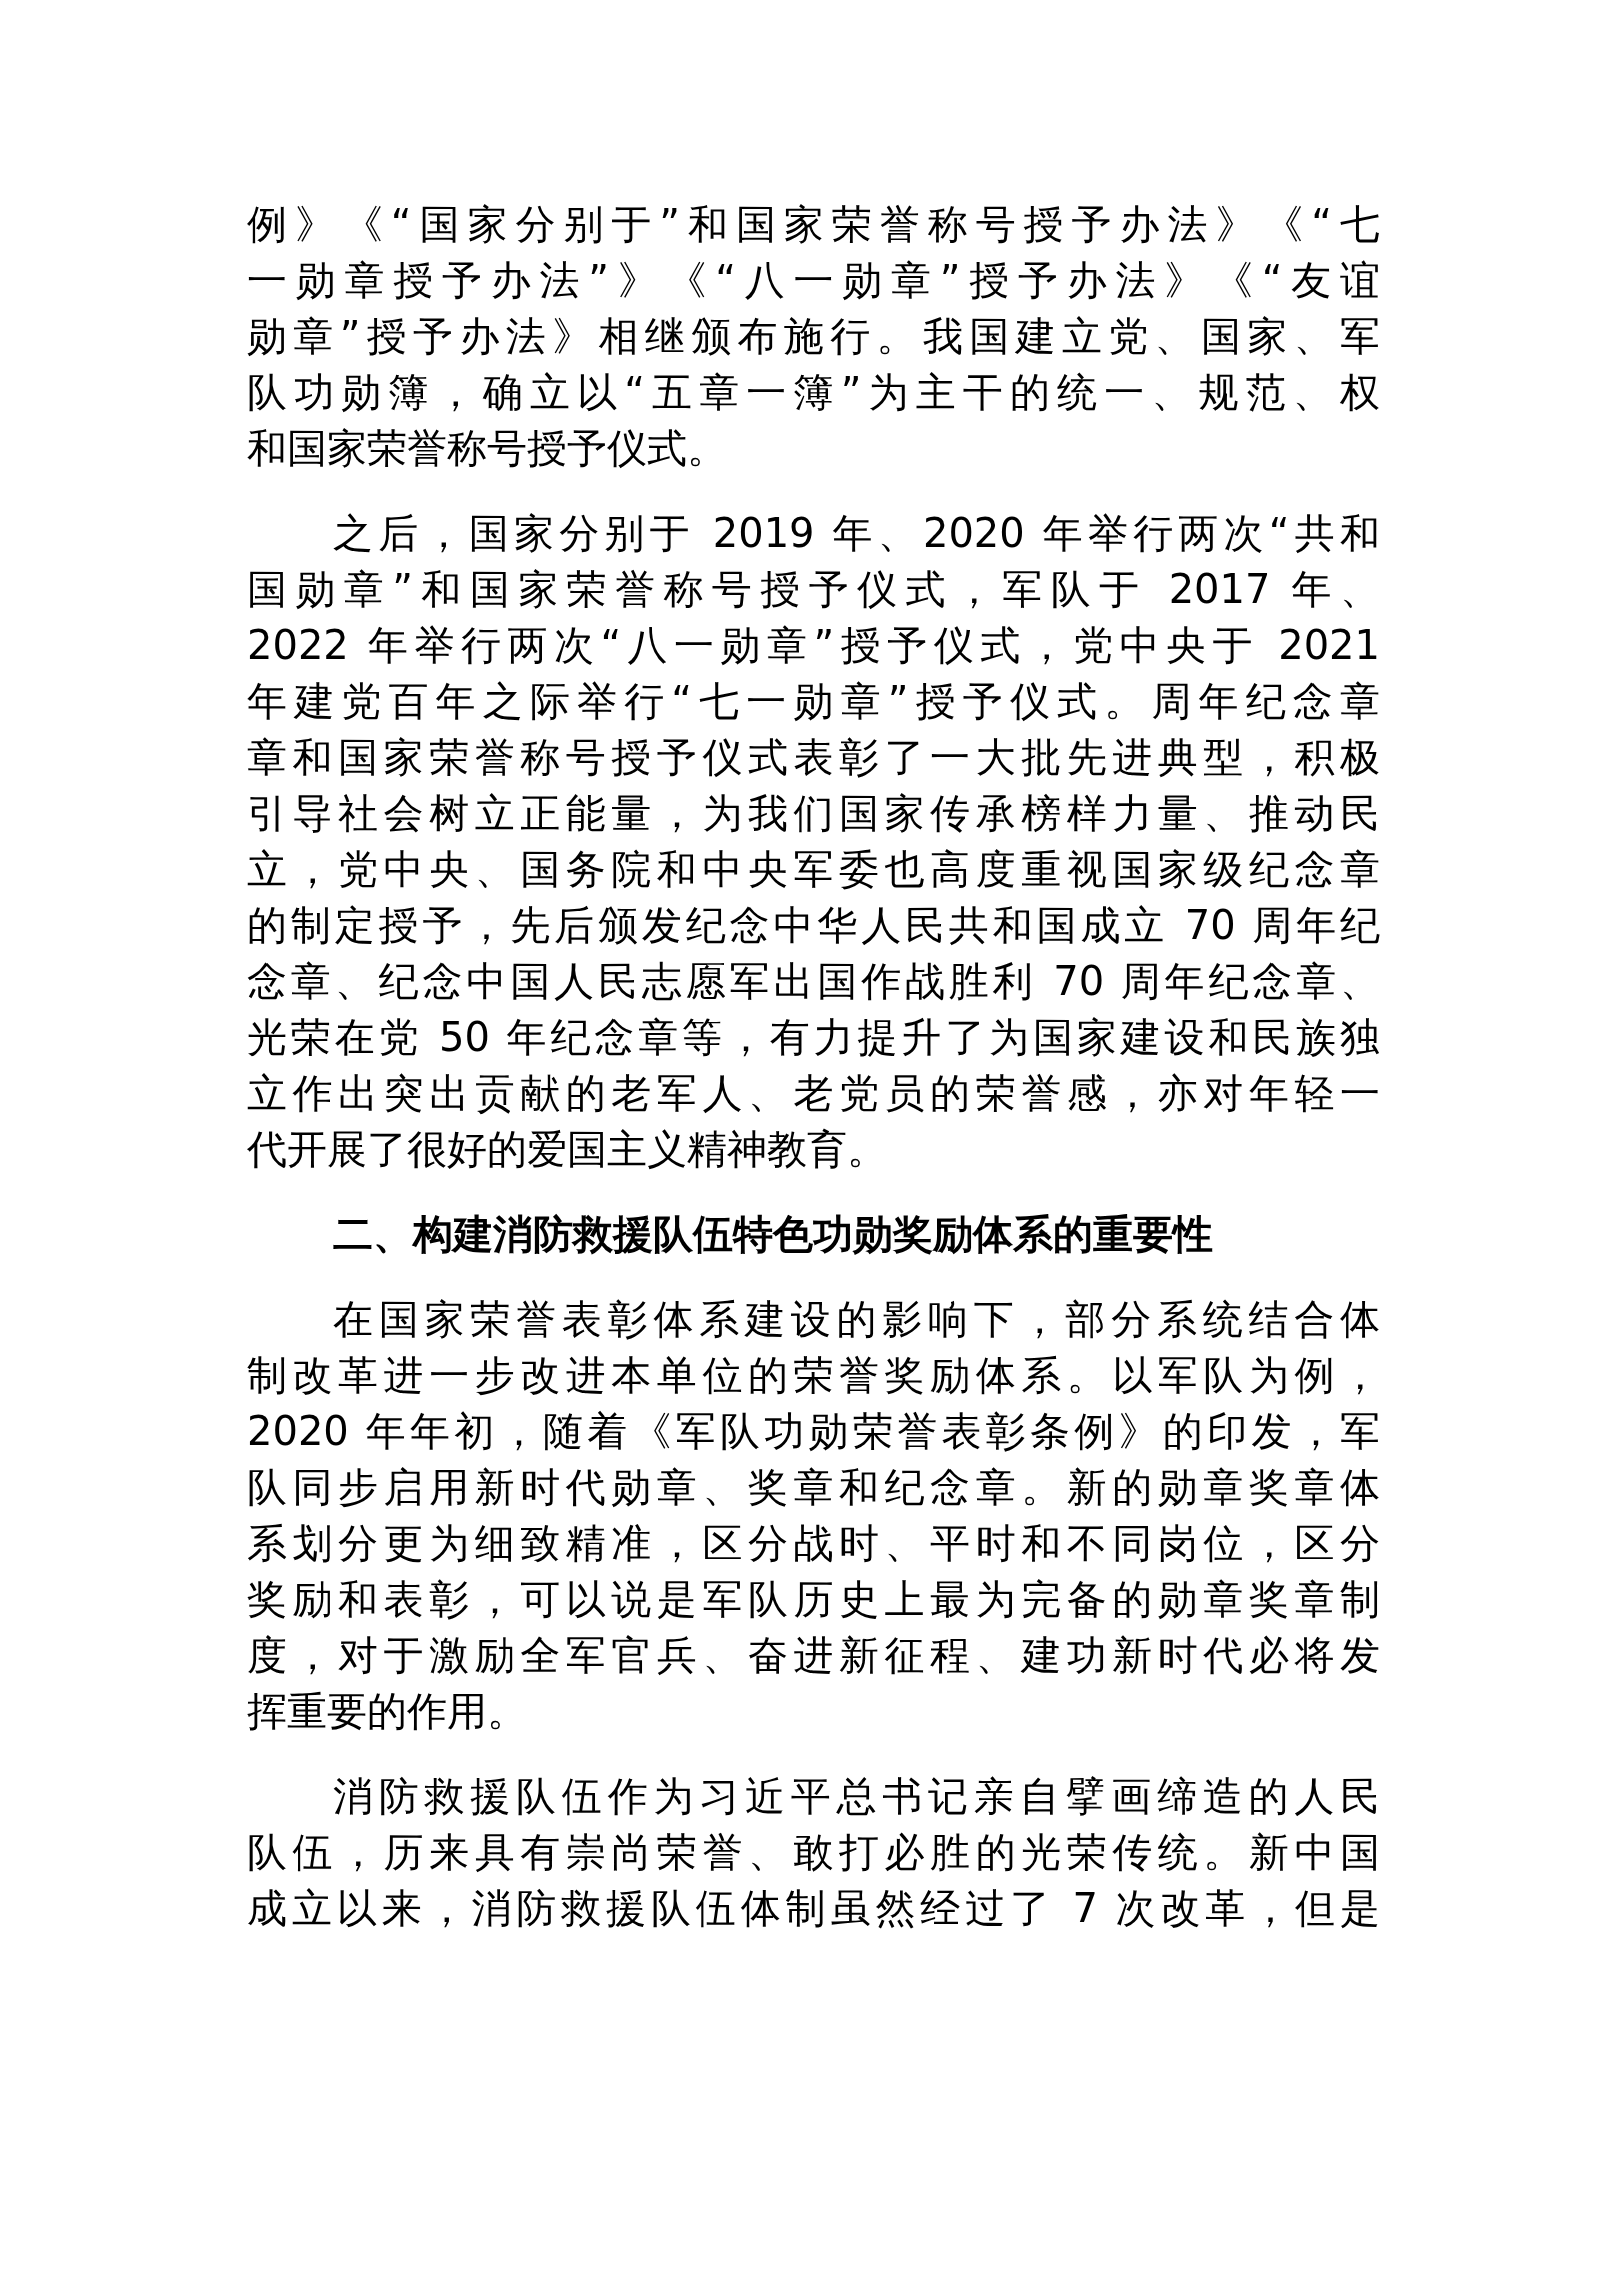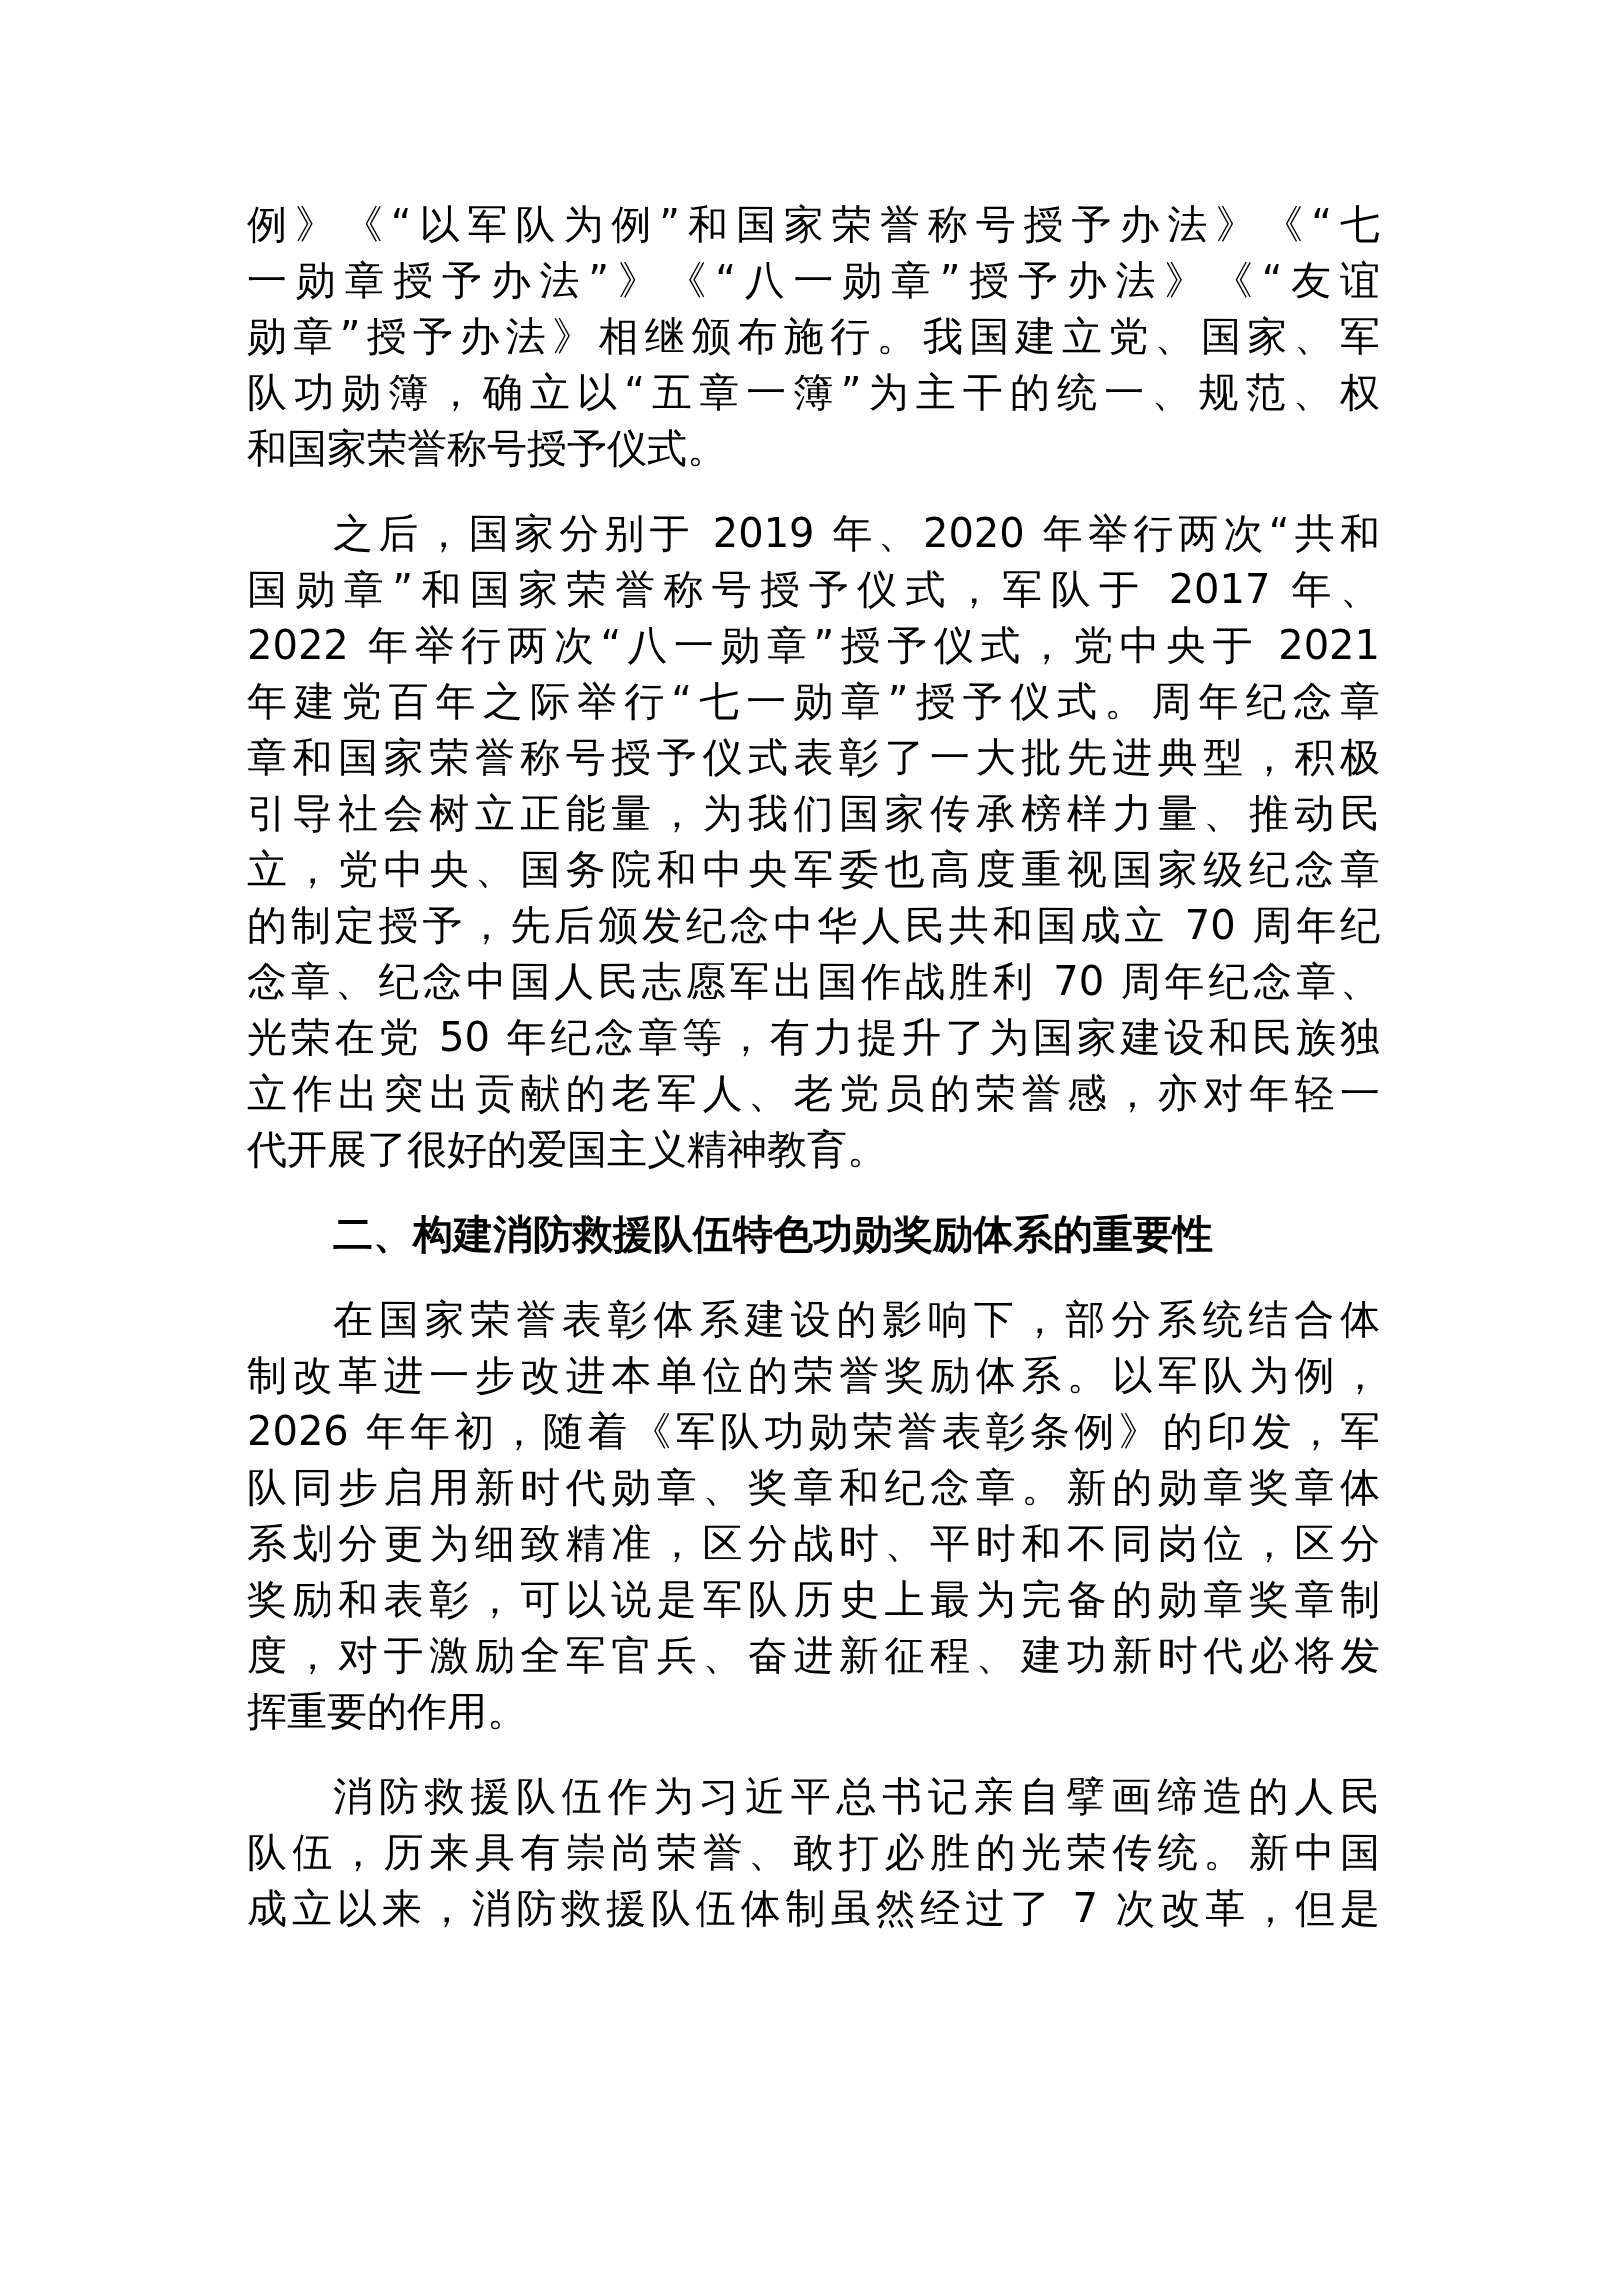--- a/index.html
+++ b/index.html
@@ -49,21 +49,21 @@
       padding-left: 86px;
     }
     .para .line { text-indent: 0; }
   </style>
 </head>
 <body>
 
 <div class="page">
 
   <div class="para">
-    <span class="line">例》《“以军队为例”和国家荣誉称号授予办法》《“七</span>
+    <span class="line">例》《“国家分别于”和国家荣誉称号授予办法》《“七</span>
     <span class="line">一勋章授予办法”》《“八一勋章”授予办法》《“友谊</span>
     <span class="line">勋章”授予办法》相继颁布施行。我国建立党、国家、军</span>
     <span class="line">队功勋簿，确立以“五章一簿”为主干的统一、规范、权</span>
     <span class="line last">和国家荣誉称号授予仪式。</span>
   </div>
 
   <div class="para">
     <span class="line first">之后，国家分别于 2019 年、2020 年举行两次“共和</span>
     <span class="line">国勋章”和国家荣誉称号授予仪式，军队于 2017 年、</span>
     <span class="line">2022 年举行两次“八一勋章”授予仪式，党中央于 2021</span>
@@ -76,21 +76,21 @@
     <span class="line">光荣在党 50 年纪念章等，有力提升了为国家建设和民族独</span>
     <span class="line">立作出突出贡献的老军人、老党员的荣誉感，亦对年轻一</span>
     <span class="line last">代开展了很好的爱国主义精神教育。</span>
   </div>
 
   <div class="heading">二、构建消防救援队伍特色功勋奖励体系的重要性</div>
 
   <div class="para">
     <span class="line first">在国家荣誉表彰体系建设的影响下，部分系统结合体</span>
     <span class="line">制改革进一步改进本单位的荣誉奖励体系。以军队为例，</span>
-    <span class="line">2026 年年初，随着《军队功勋荣誉表彰条例》的印发，军</span>
+    <span class="line">2020 年年初，随着《军队功勋荣誉表彰条例》的印发，军</span>
     <span class="line">队同步启用新时代勋章、奖章和纪念章。新的勋章奖章体</span>
     <span class="line">系划分更为细致精准，区分战时、平时和不同岗位，区分</span>
     <span class="line">奖励和表彰，可以说是军队历史上最为完备的勋章奖章制</span>
     <span class="line">度，对于激励全军官兵、奋进新征程、建功新时代必将发</span>
     <span class="line last">挥重要的作用。</span>
   </div>
 
   <div class="para">
     <span class="line first">消防救援队伍作为习近平总书记亲自擘画缔造的人民</span>
     <span class="line">队伍，历来具有崇尚荣誉、敢打必胜的光荣传统。新中国</span>

